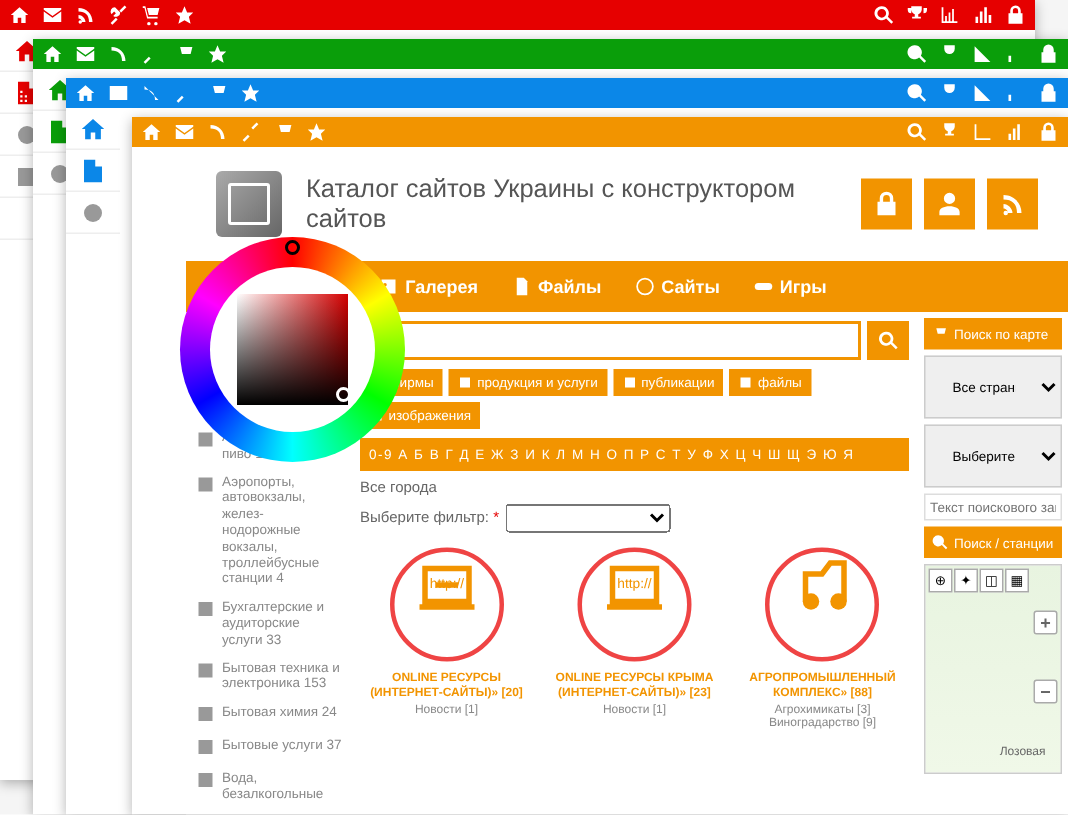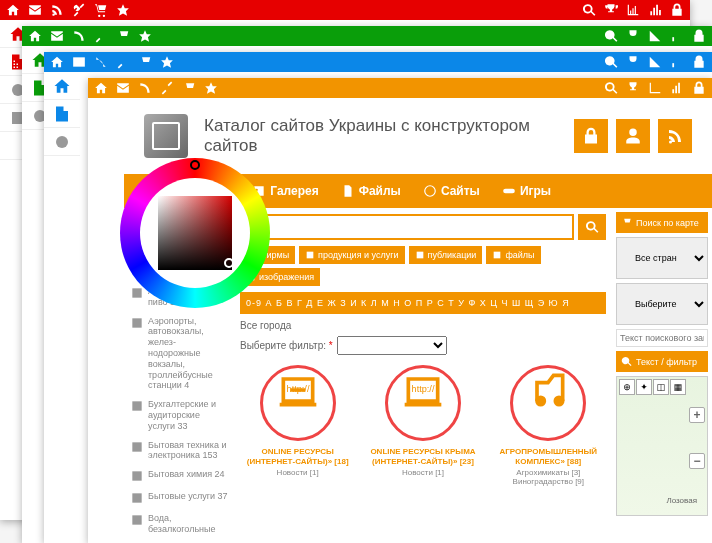--- a/index.html
+++ b/index.html
@@ -447,21 +447,21 @@
           <select><option></option></select>
         </div>
         <div class="cards" id="cards">
             <div class="card">
               <div class="circle">
                 <svg viewBox="0 0 24 24">
                   <path d="M4 6h16v12H4zM2 20h20M8 12h8" stroke="#f29400" fill="none" stroke-width="2"></path>
                   <text x="12" y="13" font-size="5" text-anchor="middle" fill="#f29400">http://</text>
                 </svg>
               </div>
-              <div class="card-title">ONLINE РЕСУРСЫ (ИНТЕРНЕТ-САЙТЫ)» [18]</div>
+              <div class="card-title">ONLINE РЕСУРСЫ (ИНТЕРНЕТ-САЙТЫ)» [20]</div>
               <div class="card-sub">Новости [1]</div>
             </div>
             <div class="card">
               <div class="circle">
                 <svg viewBox="0 0 24 24">
                   <path d="M4 6h16v12H4zM2 20h20" stroke="#f29400" fill="none" stroke-width="2"></path>
                   <text x="12" y="13" font-size="5" text-anchor="middle" fill="#f29400">http://</text>
                 </svg>
               </div>
               <div class="card-title">ONLINE РЕСУРСЫ КРЫМА (ИНТЕРНЕТ-САЙТЫ)» [23] </div>
@@ -488,21 +488,21 @@
             </svg>
             <span>Поиск по карте</span>
           </div>
         <select class="rsel"><option>Все страны</option></select>
         <select class="rsel"><option>Выберите Категорию</option></select>
         <input class="rinp" placeholder="Текст поискового запроса" style="">
         <div class="rbox">
             <svg viewBox="0 0 24 24">
               <path d="M10 2a8 8 0 105 14l6 6 2-2-6-6a8 8 0 00-7-12z"></path>
             </svg>
-            <span>Текст / фильтр</span>
+            <span>Поиск / станции</span>
           </div>
         <div class="map">
           <div class="map-tools">
               <div>⊕</div>
               <div>✦</div>
               <div>◫</div>
               <div>▦</div>
             </div>
           <div class="map-zoom">
               <div>+</div>

